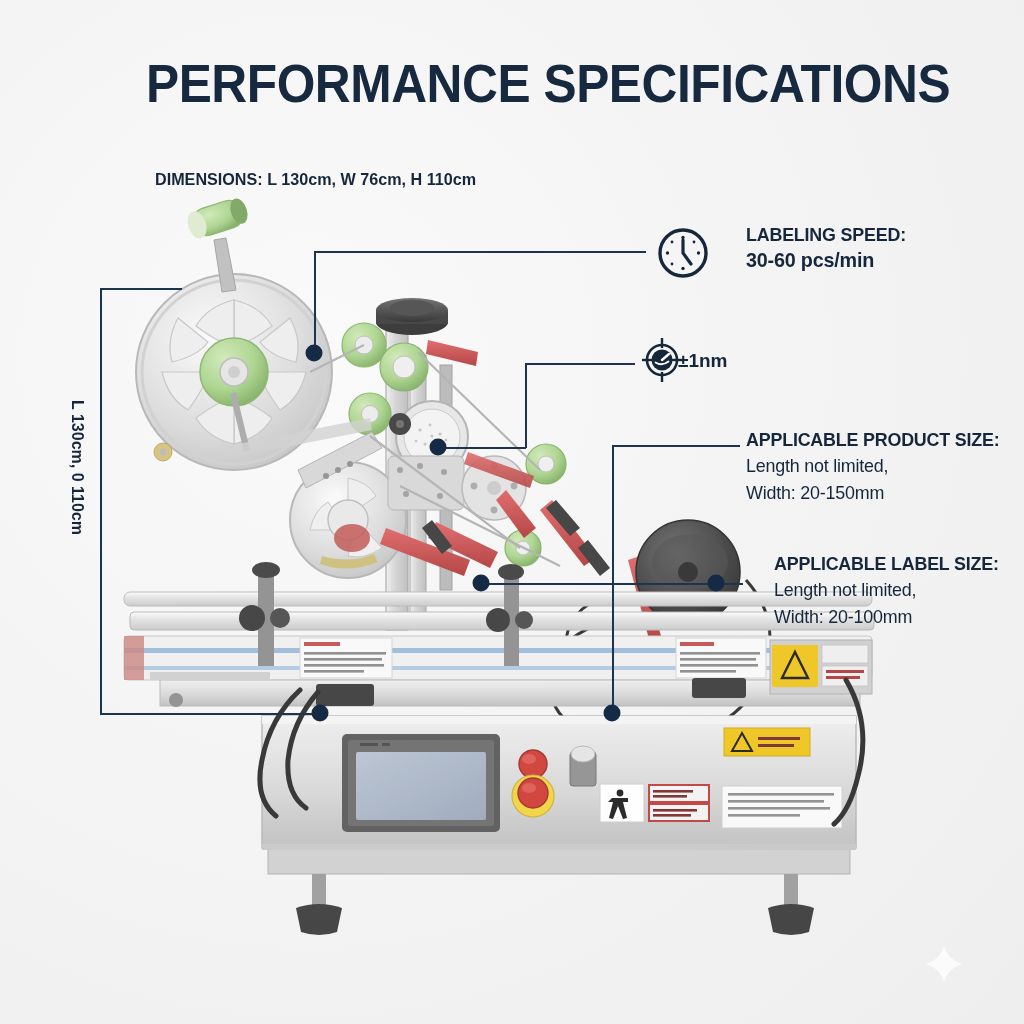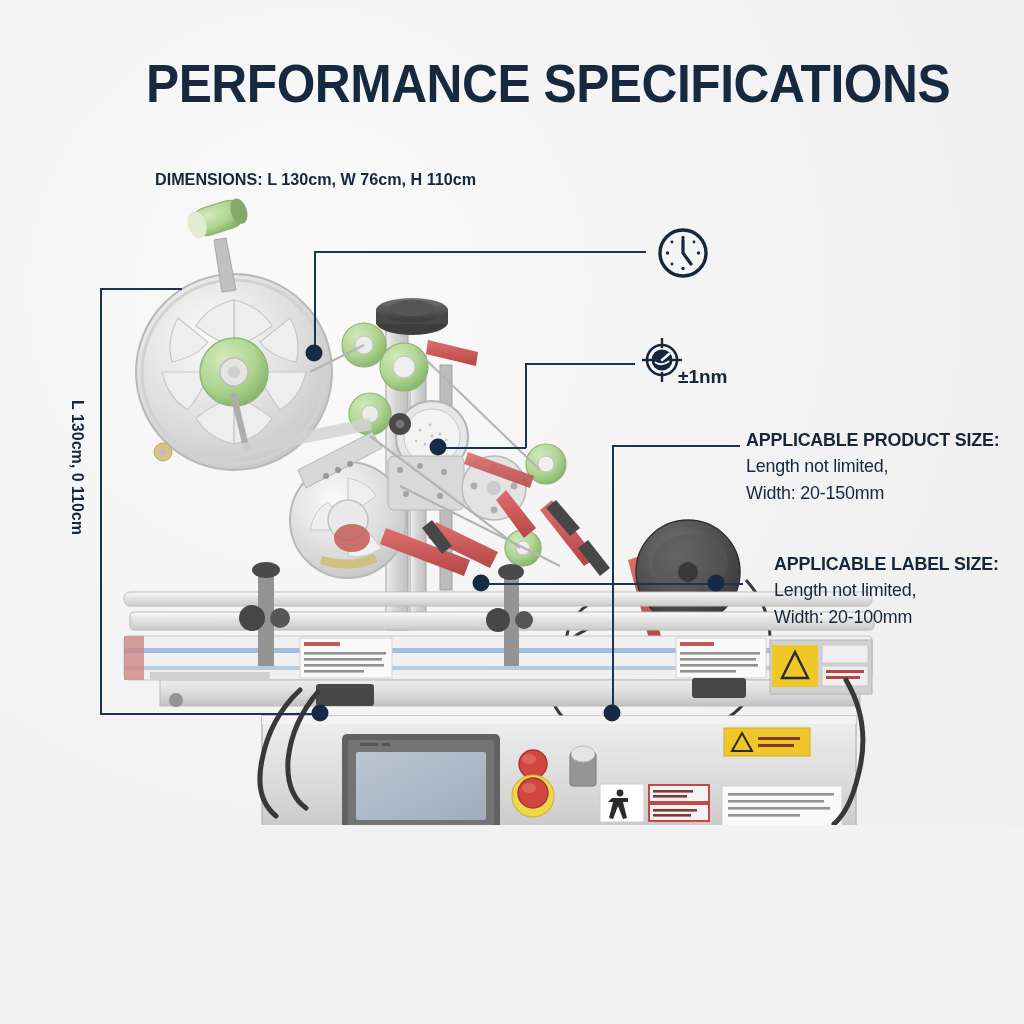--- a/index.html
+++ b/index.html
@@ -2,21 +2,21 @@
 <html><head>
 <meta charset="utf-8">
 <style>
   html,body{margin:0;padding:0;}
   body{
     width:1024px;height:1024px;overflow:hidden;
     background:#f2f2f2;
     font-family:"Liberation Sans", sans-serif;
     position:relative;
   }
-  #stage{position:absolute;inset:0;width:1024px;height:825px;overflow:hidden;
+  #stage{position:absolute;inset:0;width:1024px;height:1024px;overflow:hidden;
          background:
            radial-gradient(circle at 30% 35%, #fafafa 0%, #f4f4f4 45%, #eeeeee 100%);}
 
   
   .sparkle{position:absolute;left:924px;top:944px;width:40px;height:40px;}
   .sparkle svg{display:block;}
 
   
   .title{
     position:absolute;left:146px;top:56px;
@@ -428,39 +428,43 @@
       <circle cx="42.5" cy="27" r="1.7" fill="#16273c"></circle>
       <circle cx="27" cy="42.5" r="1.7" fill="#16273c"></circle>
       <circle cx="11.5" cy="27" r="1.7" fill="#16273c"></circle>
       <circle cx="38" cy="16" r="1.4" fill="#16273c"></circle>
       <circle cx="16" cy="16" r="1.4" fill="#16273c"></circle>
       <circle cx="16" cy="38" r="1.4" fill="#16273c"></circle>
       <path d="M27 14 L27 27 L35 38" fill="none" stroke="#16273c" stroke-width="3.2" stroke-linecap="round" stroke-linejoin="round"></path>
     </svg>
   </div>
 
+  <div class="spec" id="spec-speed">
+    <div class="head">LABELING SPEED:</div>
+    <div class="val">30-60 pcs/min</div>
+  </div>
 
   <div class="ln lh" id="ac-h1"></div>
   <div class="ln lv" id="ac-v"></div>
   <div class="ln lh" id="ac-h2"></div>
   <div class="dot" style="left:438px;top:447px;"></div>
 
   <div style="position:absolute;left:640px;top:336px;">
     <svg width="44" height="48" viewBox="0 0 44 48">
       <line x1="22" y1="2" x2="22" y2="12" stroke="#16273c" stroke-width="2.4"></line>
       <line x1="22" y1="36" x2="22" y2="46" stroke="#16273c" stroke-width="2.4"></line>
       <line x1="2" y1="24" x2="12" y2="24" stroke="#16273c" stroke-width="2.4"></line>
       <line x1="32" y1="24" x2="42" y2="24" stroke="#16273c" stroke-width="2.4"></line>
       <circle cx="22" cy="24" r="15" fill="none" stroke="#16273c" stroke-width="2.6"></circle>
       <circle cx="22" cy="24" r="10.5" fill="#16273c"></circle>
       <path d="M22 24 L29 18" fill="none" stroke="#ffffff" stroke-width="2.4" stroke-linecap="round"></path>
       <path d="M15.5 26.5 q6.5 4 13 -1" fill="none" stroke="#ffffff" stroke-width="1.8" stroke-linecap="round"></path>
     </svg>
   </div>
-  <div style="position:absolute;left:678px;top:350px;font-size:19px;font-weight:bold;color:#16273c;margin-top:16px;">±1nm</div>
+  <div style="position:absolute;left:678px;top:350px;font-size:19px;font-weight:bold;color:#16273c;">±1nm</div>
 
 
   <div class="ln lh" id="pr-h"></div>
   <div class="ln lv" id="pr-v"></div>
   <div class="dot" style="left:612px;top:713px;"></div>
 
   <div class="spec" id="spec-product">
     <div class="head">APPLICABLE PRODUCT SIZE:</div>
     <div class="val reg">Length not limited,</div>
     <div class="val reg">Width: 20-150mm</div>

